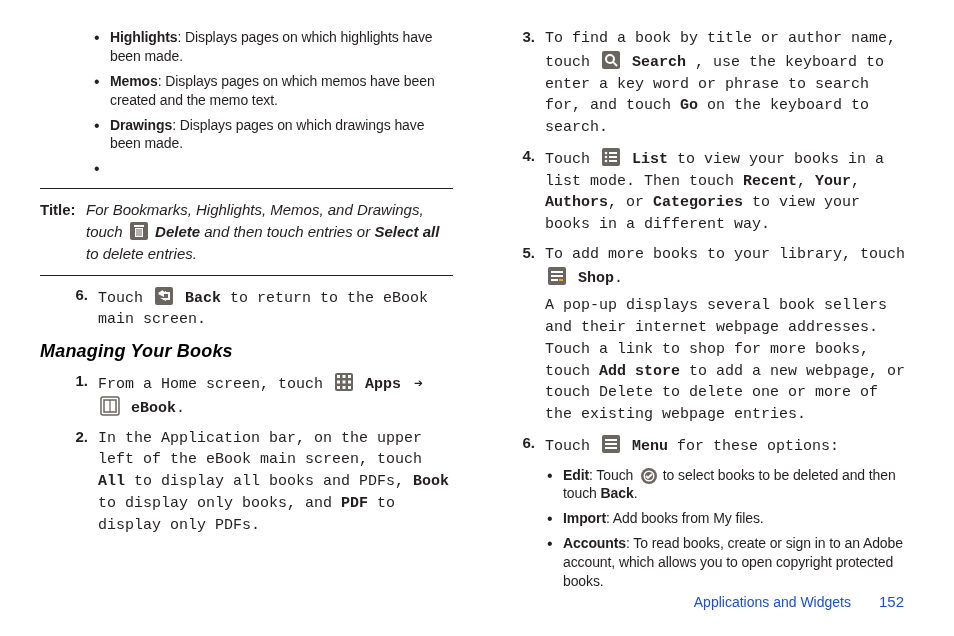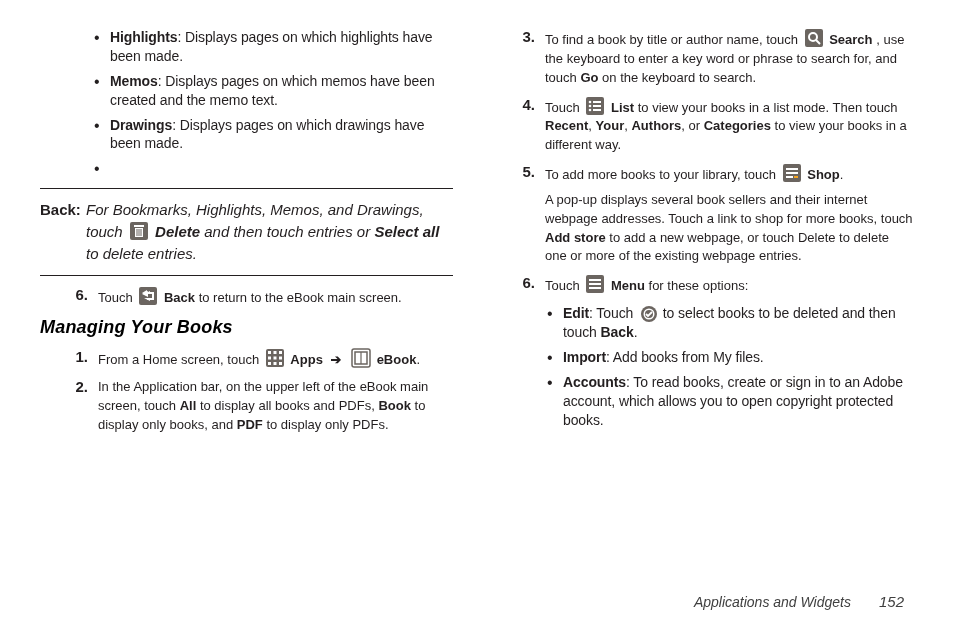--- a/index.html
+++ b/index.html
@@ -28,42 +28,41 @@
     margin: 0 0 6px 0;
   }
   .bullet-ind-1 { padding-left: 54px; }
   .bullet-ind-2 { padding-left: 2px; }
   .bullet-dot { width: 16px; flex: 0 0 16px; padding-top: 1px; }
   .bullet-body { flex: 1; font-size: 14px; line-height: 1.35; letter-spacing: -0.1px; }
   .bold { font-weight: 700; }
   .num-row { display: flex; margin: 0 0 8px 0; }
   .num-ind-1 { padding-left: 14px; }
   .num-cell { width: 34px; flex: 0 0 34px; text-align: right; padding-right: 10px; font-weight:700; font-size:15px; color:#231f20; }
-  .num-body { flex: 1; font-size: 13px; line-height: 1.45; }
+  .num-body { flex: 1; font-size: 15px; line-height: 1.45; font-family: Liberation Mono, monospace; }
   .note-row { margin: 10px 0 8px 0; padding: 0 0 0 0; font-size:15px; line-height:1.45; }
   .hr { border: none; border-top: 1.5px solid #231f20; margin: 10px 0 10px 0; }
   .section-h { font-size: 18px; font-weight: 700; font-style: italic; color: #000000; margin: 10px 0 10px 0; letter-spacing: 0.2px; }
   .icon {
     display: inline-block;
     vertical-align: -4px;
     width: 20px; height: 20px;
     margin: 0 2px;
   }
   .icon svg { width: 20px; height: 20px; display: block; }
   .arrow { display: inline-block; margin: 0 4px; font-weight:700; }
   .footer {
     position: absolute;
     bottom: 26px;
     right: 50px;
     font-size: 14px;
-    color: #404040;
+    color: #1d4ed8;
     display: flex;
     align-items: center;
     gap: 28px;
-    font-style: italic;
   }
   .footer .pg { font-size: 15px; }
 </style>
 </head>
 <body>
 
 <div class="page">
 
   <div class="col">
 
@@ -88,21 +87,21 @@
       </div>
     </div>
 
     <div class="bullet-row bullet-ind-1">
       <div class="bullet-dot">•</div>
     </div>
 
     <hr class="hr">
 
     <div class="note-row" style="display:flex;">
-      <div style="flex:0 0 46px;"><span class="bold">Back:</span></div>
+      <div style="flex:0 0 46px;"><span class="bold">Title:</span></div>
       <div style="flex:1;font-style:italic;">
         <span>For Bookmarks, Highlights, Memos, and Drawings, touch </span>
         <span class="icon">
           <svg viewBox="0 0 20 20">
               <rect x="1" y="1" width="18" height="18" rx="2" fill="#6b6560"></rect>
               <rect x="5" y="4" width="10" height="2" fill="#fff"></rect>
               <rect x="6" y="7" width="8" height="9" fill="#fff"></rect>
               <rect x="7.5" y="8" width="1" height="7" fill="#6b6560"></rect>
               <rect x="9.5" y="8" width="1" height="7" fill="#6b6560"></rect>
               <rect x="11.5" y="8" width="1" height="7" fill="#6b6560"></rect>

